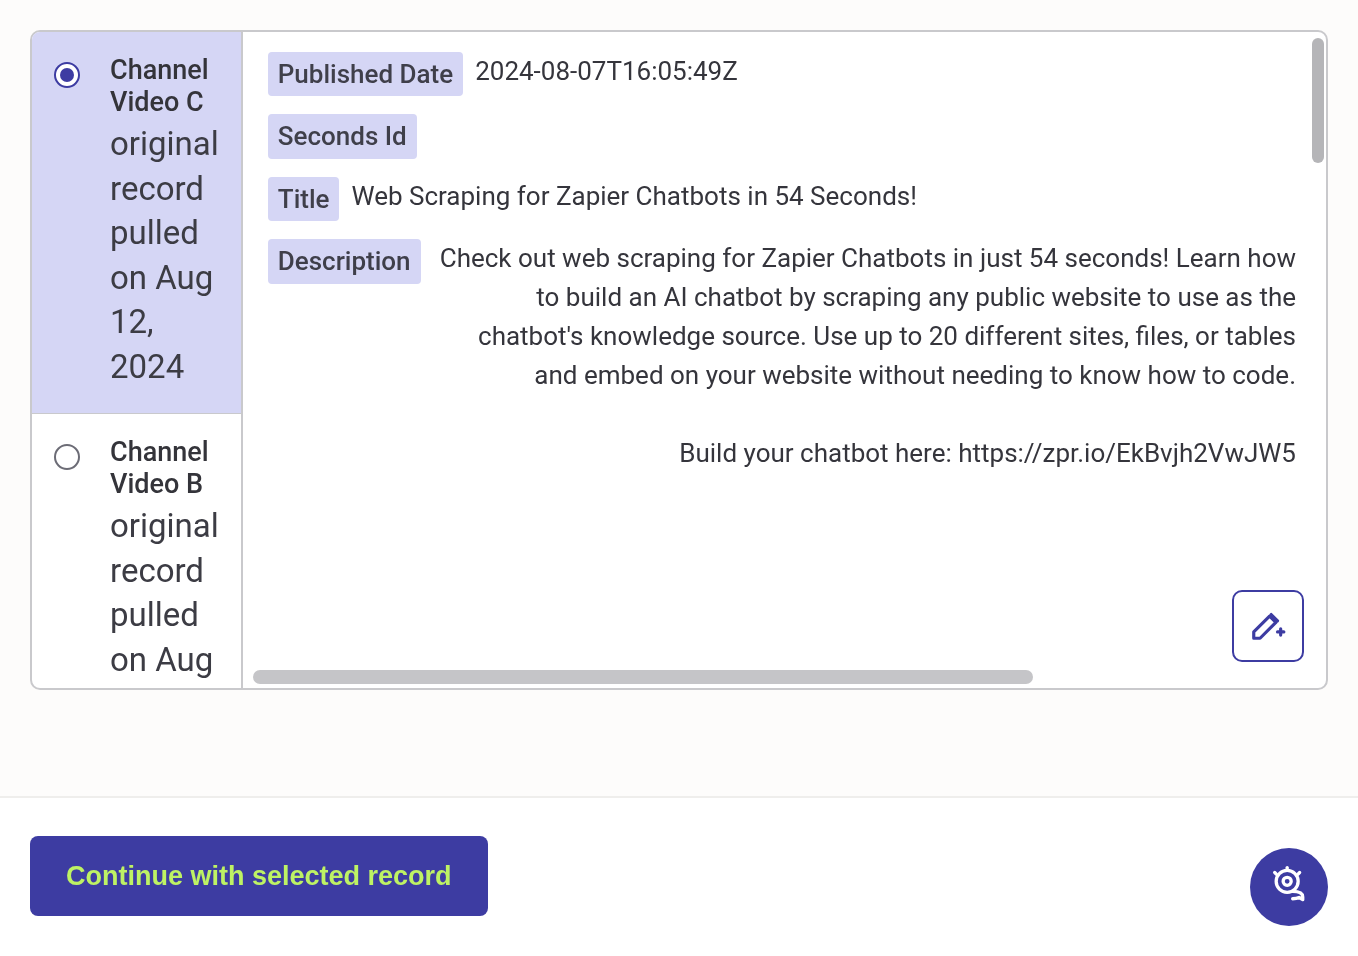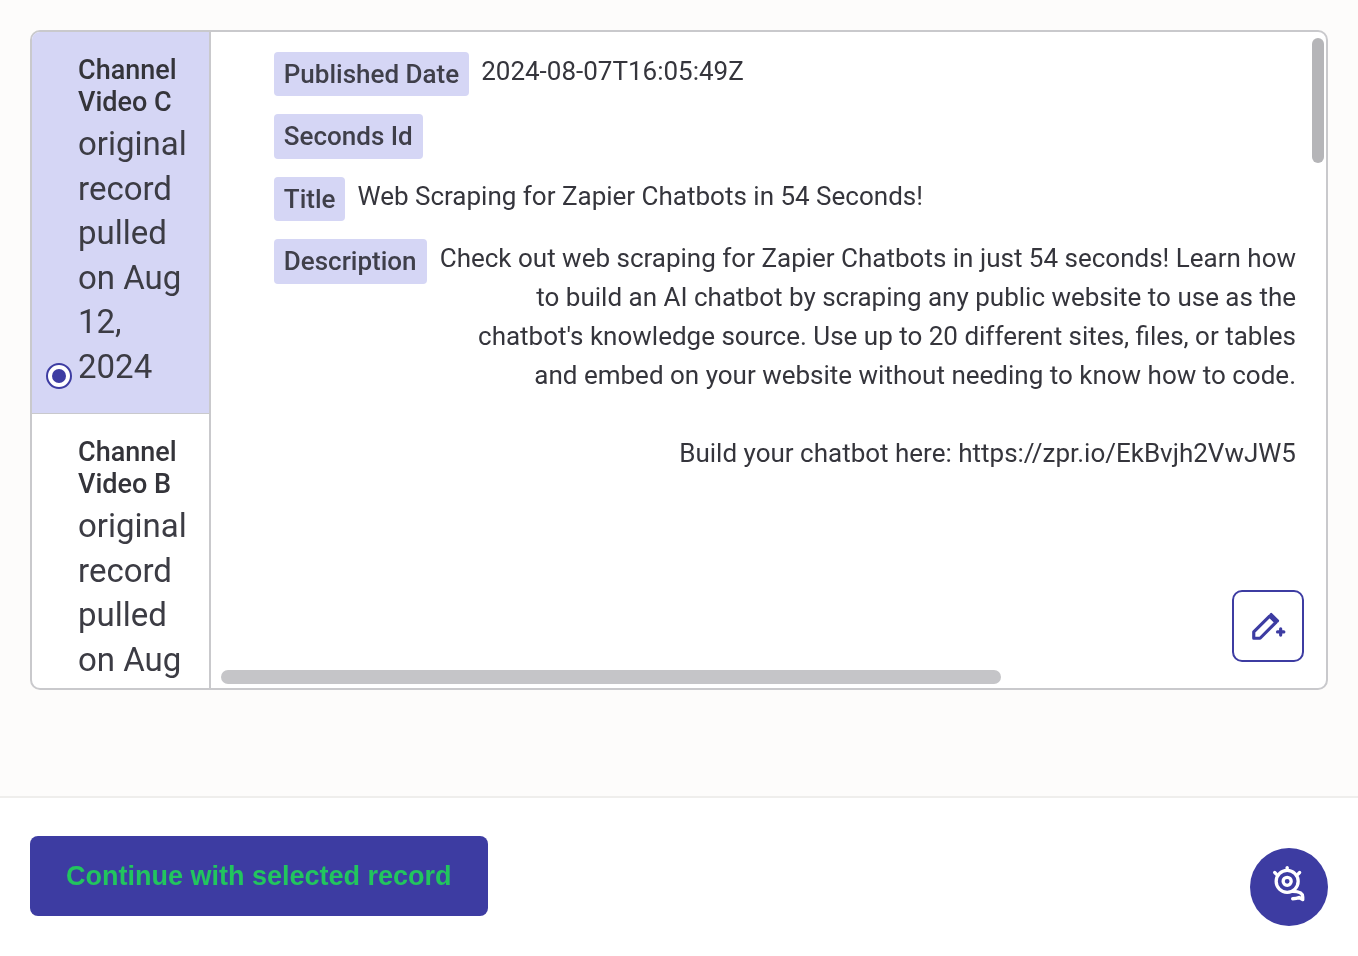--- a/index.html
+++ b/index.html
@@ -31,23 +31,23 @@
       display: flex;
       flex-direction: column;
     }
 
     .record-list {
       flex: 1 1 auto;
     }
 
     .record-item {
       display: flex;
-      align-items: flex-end;
-      gap: 6px;
-      padding: 22px 22px 24px 14px;
+      align-items: flex-start;
+      gap: 30px;
+      padding: 22px 22px 24px 22px;
       border-bottom: 1.5px solid #c9c9cc;
       cursor: pointer;
     }
     .record-item.selected {
       background: #d5d6f5;
     }
 
     .radio {
       width: 26px;
       height: 26px;
@@ -88,21 +88,20 @@
       font-weight: 400;
       color: #3c3c44;
       line-height: 1.35;
     }
 
     .right-col {
       flex: 1 1 auto;
       position: relative;
       display: flex;
       flex-direction: column;
-      padding-left: 38px;
     }
 
     .details {
       flex: 1 1 auto;
       overflow: auto;
       padding: 20px 30px 10px 25px;
       font-size: 26px;
       color: #35353c;
     }
     .field {
@@ -188,21 +187,21 @@
       border-top: 2px solid #efeeec;
     }
 
     .continue-btn {
       position: absolute;
       left: 30px;
       bottom: 40px;
       height: 80px;
       padding: 18px 36px;
       background: #3d3ca2;
-      color: #22c55e;
+      color: #bef264;
       border: none;
       border-radius: 8px;
       font-size: 27px;
       font-weight: 700;
       cursor: pointer;
     }
 
     .chat-fab {
       position: absolute;
       right: 30px;

